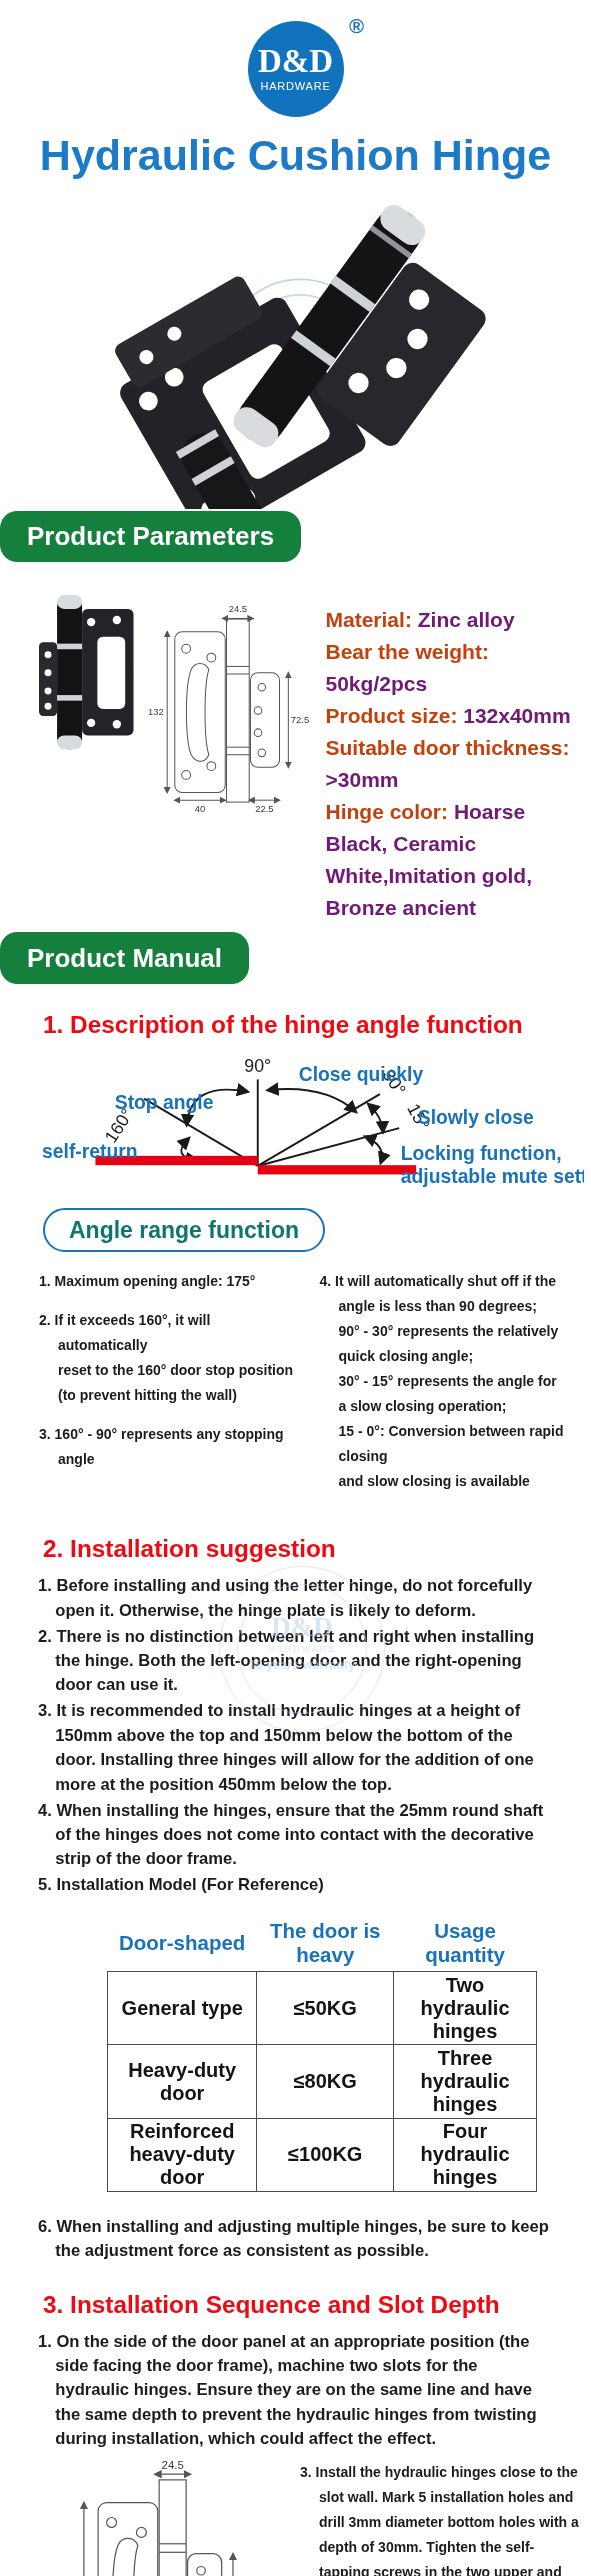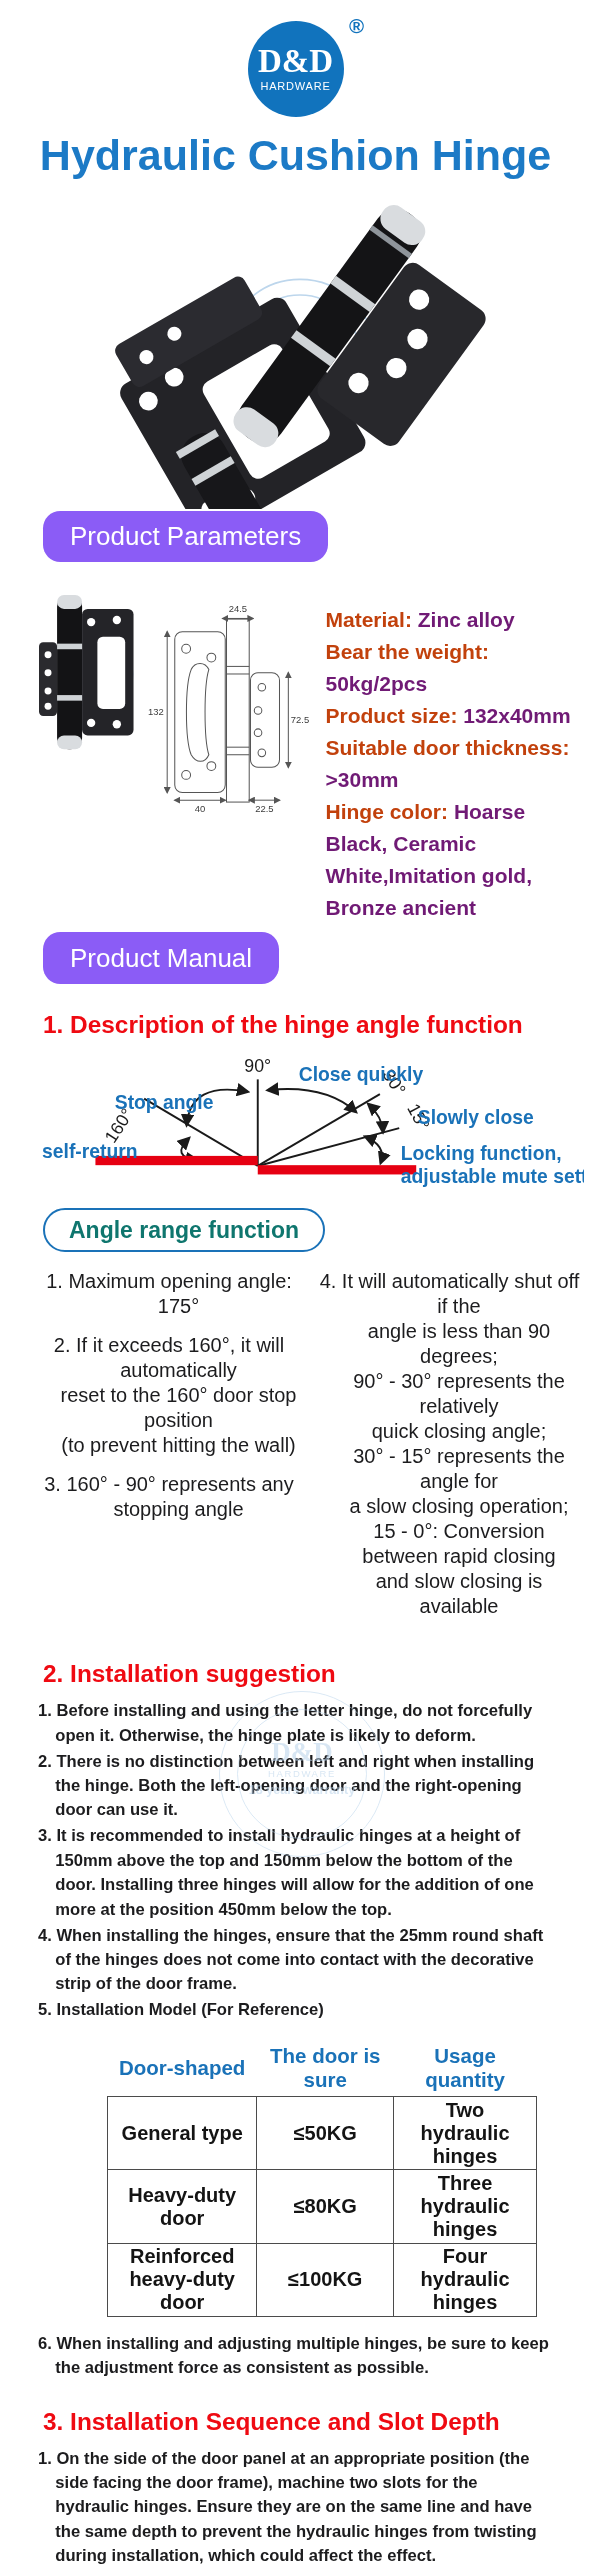--- a/index.html
+++ b/index.html
@@ -12,35 +12,35 @@
   .logo-circle{width:96px;height:96px;border-radius:50%;background:#1173bd;display:flex;flex-direction:column;align-items:center;justify-content:center;}
   .logo-dd{color:#fff;font-family:"Liberation Serif",serif;font-weight:bold;font-size:33px;line-height:32px;}
   .logo-hw{color:#fff;font-size:11px;letter-spacing:0.8px;margin-top:3.2px;}
   .logo-r{position:absolute;top:-6.3px;right:-20.5px;color:#1173bd;font-size:20.5px;font-weight:bold;}
   .title{margin:14px 0 0 0;color:#1c7ac6;font-size:43px;font-weight:bold;letter-spacing:0px;}
 
   
   .hero{height:331px;display:flex;justify-content:center;align-items:center;}
 
   
-  .badge{display:inline-block;margin-left:43px;background:#8b5cf6;color:#fff;font-weight:normal;font-size:26px;padding:10.2px 27px;border-radius:17.3px;}
+  .badge{display:inline-block;background:#15803d;color:#fff;font-weight:bold;font-size:26px;padding:10.2px 27px;border-radius:17.3px;}
 
   
   .params-row{display:flex;margin:20.5px 6.3px 8px 39px;gap:11px;align-items:flex-start;}
   .specs{width:293px;font-size:21px;font-weight:bold;line-height:32px;margin-top:22px;}
   .spec .lbl{color:#c2410c;}
   .spec .val{color:#701a75;}
 
   .red{color:#ef0a12;font-size:24.4px;font-weight:bold;margin:27px 0 11px 43px;}
   .pill{display:inline-block;margin-left:43px;border:2.4px solid #1a72b8;border-radius:24px;padding:6.3px 24px;font-size:23px;font-weight:bold;color:#0f766e;}
 
   .cols{display:flex;margin:17.3px 0 0 39px;gap:20.5px;}
   .col-l{width:260px;}
   .col-r{width:260px;}
-  .item{font-size:20px;font-weight:normal;line-height:25px;padding-left:19px;text-indent:-19px;margin-bottom:14px;white-space:pre-line;text-align:center;}
+  .item{font-size:14px;font-weight:bold;line-height:25px;padding-left:19px;text-indent:-19px;margin-bottom:14px;white-space:pre-line;}
 
   .body-text{margin:3.2px 38px 0 38px;position:relative;}
   .para{font-size:16.6px;font-weight:bold;line-height:24.4px;padding-left:17.3px;text-indent:-17.3px;margin-bottom:1.6px;}
 
   
   table{border-collapse:collapse;margin:16px 16px 0 69px;padding-left:28px;}
   th{color:#1a72b8;font-size:20.5px;font-weight:bold;padding:4.7px 3.2px;border:none;}
   td{border:1.6px solid #4b4b4b;width:164px;height:49px;text-align:center;font-size:20px;font-weight:bold;color:#141414;padding:1.6px 4.7px;}
 
   .s3row{display:flex;margin:8px 6.3px 0 32px;gap:8px;align-items:flex-start;}
@@ -266,21 +266,21 @@
     <div class="para">1. Before installing and using the letter hinge, do not forcefully open it. Otherwise, the hinge plate is likely to deform.</div>
     <div class="para">2. There is no distinction between left and right when installing the hinge. Both the left-opening door and the right-opening door can use it.</div>
     <div class="para">3. It is recommended to install hydraulic hinges at a height of 150mm above the top and 150mm below the bottom of the door. Installing three hinges will allow for the addition of one more at the position 450mm below the top.</div>
     <div class="para">4. When installing the hinges, ensure that the 25mm round shaft of the hinges does not come into contact with the decorative strip of the door frame.</div>
     <div class="para">5. Installation Model (For Reference)</div>
 
     <table>
       <thead>
         <tr>
           <th>Door-shaped</th>
-          <th>The door is sure</th>
+          <th>The door is heavy</th>
           <th>Usage quantity</th>
         </tr>
       </thead>
       <tbody>
         <tr>
           <td>General type</td>
           <td>≤50KG</td>
           <td>Two hydraulic hinges</td>
         </tr>
         <tr>
@@ -289,21 +289,21 @@
           <td>Three hydraulic hinges</td>
         </tr>
         <tr>
           <td>Reinforced heavy-duty door</td>
           <td>≤100KG</td>
           <td>Four hydraulic hinges</td>
         </tr>
       </tbody>
     </table>
 
-    <div class="para" style="margin-top:15px;">6. When installing and adjusting multiple hinges, be sure to keep the adjustment force as consistent as possible.</div>
+    <div class="para" style="margin-top:23px;">6. When installing and adjusting multiple hinges, be sure to keep the adjustment force as consistent as possible.</div>
   </div>
 
   
   <h2 class="red">3. Installation Sequence and Slot Depth</h2>
 
   <div class="body-text">
     <div class="para">1. On the side of the door panel at an appropriate position (the side facing the door frame), machine two slots for the hydraulic hinges. Ensure they are on the same line and have the same depth to prevent the hydraulic hinges from twisting during installation, which could affect the effect.</div>
   </div>
 
   <div class="s3row">

